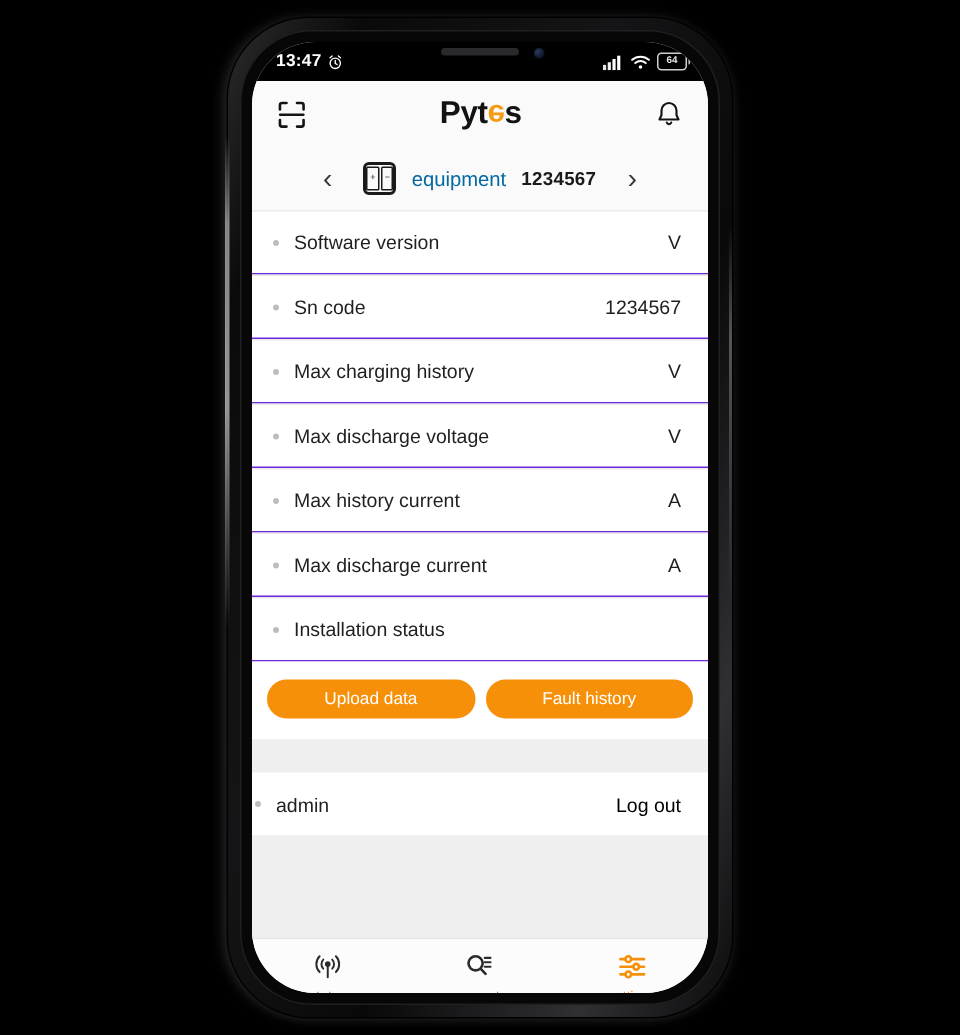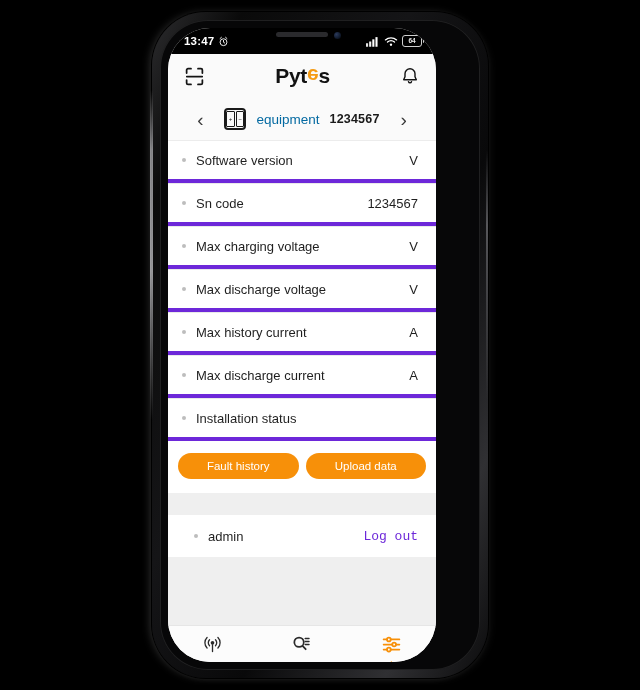--- a/index.html
+++ b/index.html
@@ -56,21 +56,21 @@
     height: 250px;
     border-radius: 3px;
     background: linear-gradient(180deg, rgba(255,255,255,0.0) 0%, rgba(215,215,222,0.35) 30%, rgba(255,255,255,0.0) 100%);
   }
 
   
   #screen {
     position: absolute;
     left: 168px;
     top: 28px;
-    width: 268px;
+    width: 304px;
     height: 634px;
     border-radius: 42px;
     overflow: hidden;
     background: #efefef;
   }
 
   
   #status-bar {
     position: relative;
     height: 26px;
@@ -213,21 +213,21 @@
     height: 484px;
     overflow: hidden;
   }
   .list-row {
     height: 42px;
     background: #fff;
     display: flex;
     align-items: center;
     padding: 0 18px 0 14px;
     box-sizing: border-box;
-    border-bottom: 4px solid #6d28d9;
+    border-bottom: 1px solid #6d28d9;
   }
   .row-gap { height: 1px; background: #e9e9e9; }
   .bullet {
     width: 4px; height: 4px;
     border-radius: 50%;
     background: #bdbdbd;
     margin-right: 10px;
     flex: none;
   }
   .row-label {
@@ -261,28 +261,27 @@
     white-space: nowrap;
     flex: 1;
   }
   .spacer-band { height: 22px; background: #efefef; }
 
   #account-row {
     height: 42px;
     background: #fff;
     display: flex;
     align-items: center;
-    padding: 0 18px 0 26px;
+    padding: 0 18px 0 2px;
     box-sizing: border-box;
   }
   #logout-link {
     font-size: 13px;
-    color: #6d28d9;
+    color: #000000;
     cursor: pointer;
-    font-family: Liberation Mono, monospace;
   }
   .fill-band { background: #efefef; flex: 1; }
 
   
   #bottom-nav {
     height: 56px;
     background: #fcfcfc;
     border-top: 1px solid #e6e6e6;
     display: flex;
     align-items: flex-start;
@@ -384,21 +383,21 @@
 
     <div class="list-row">
       <span class="bullet"></span>
       <span class="row-label">Sn code</span>
       <span class="row-value">1234567</span>
     </div>
     <div class="row-gap"></div>
 
     <div class="list-row">
       <span class="bullet"></span>
-      <span class="row-label">Max charging voltage</span>
+      <span class="row-label">Max charging history</span>
       <span class="row-value">V</span>
     </div>
     <div class="row-gap"></div>
 
     <div class="list-row">
       <span class="bullet"></span>
       <span class="row-label">Max discharge voltage</span>
       <span class="row-value">V</span>
     </div>
     <div class="row-gap"></div>
@@ -417,22 +416,22 @@
     </div>
     <div class="row-gap"></div>
 
     <div class="list-row">
       <span class="bullet"></span>
       <span class="row-label">Installation status</span>
       <span class="row-value"></span>
     </div>
 
     <div id="actions-block">
+      <button class="pill">Upload data</button>
       <button class="pill">Fault history</button>
-      <button class="pill">Upload data</button>
     </div>
 
     <div class="spacer-band"></div>
 
     <div id="account-row">
       <span class="bullet"></span>
       <span class="row-label">admin</span>
       <span id="logout-link">Log out</span>
     </div>
 

